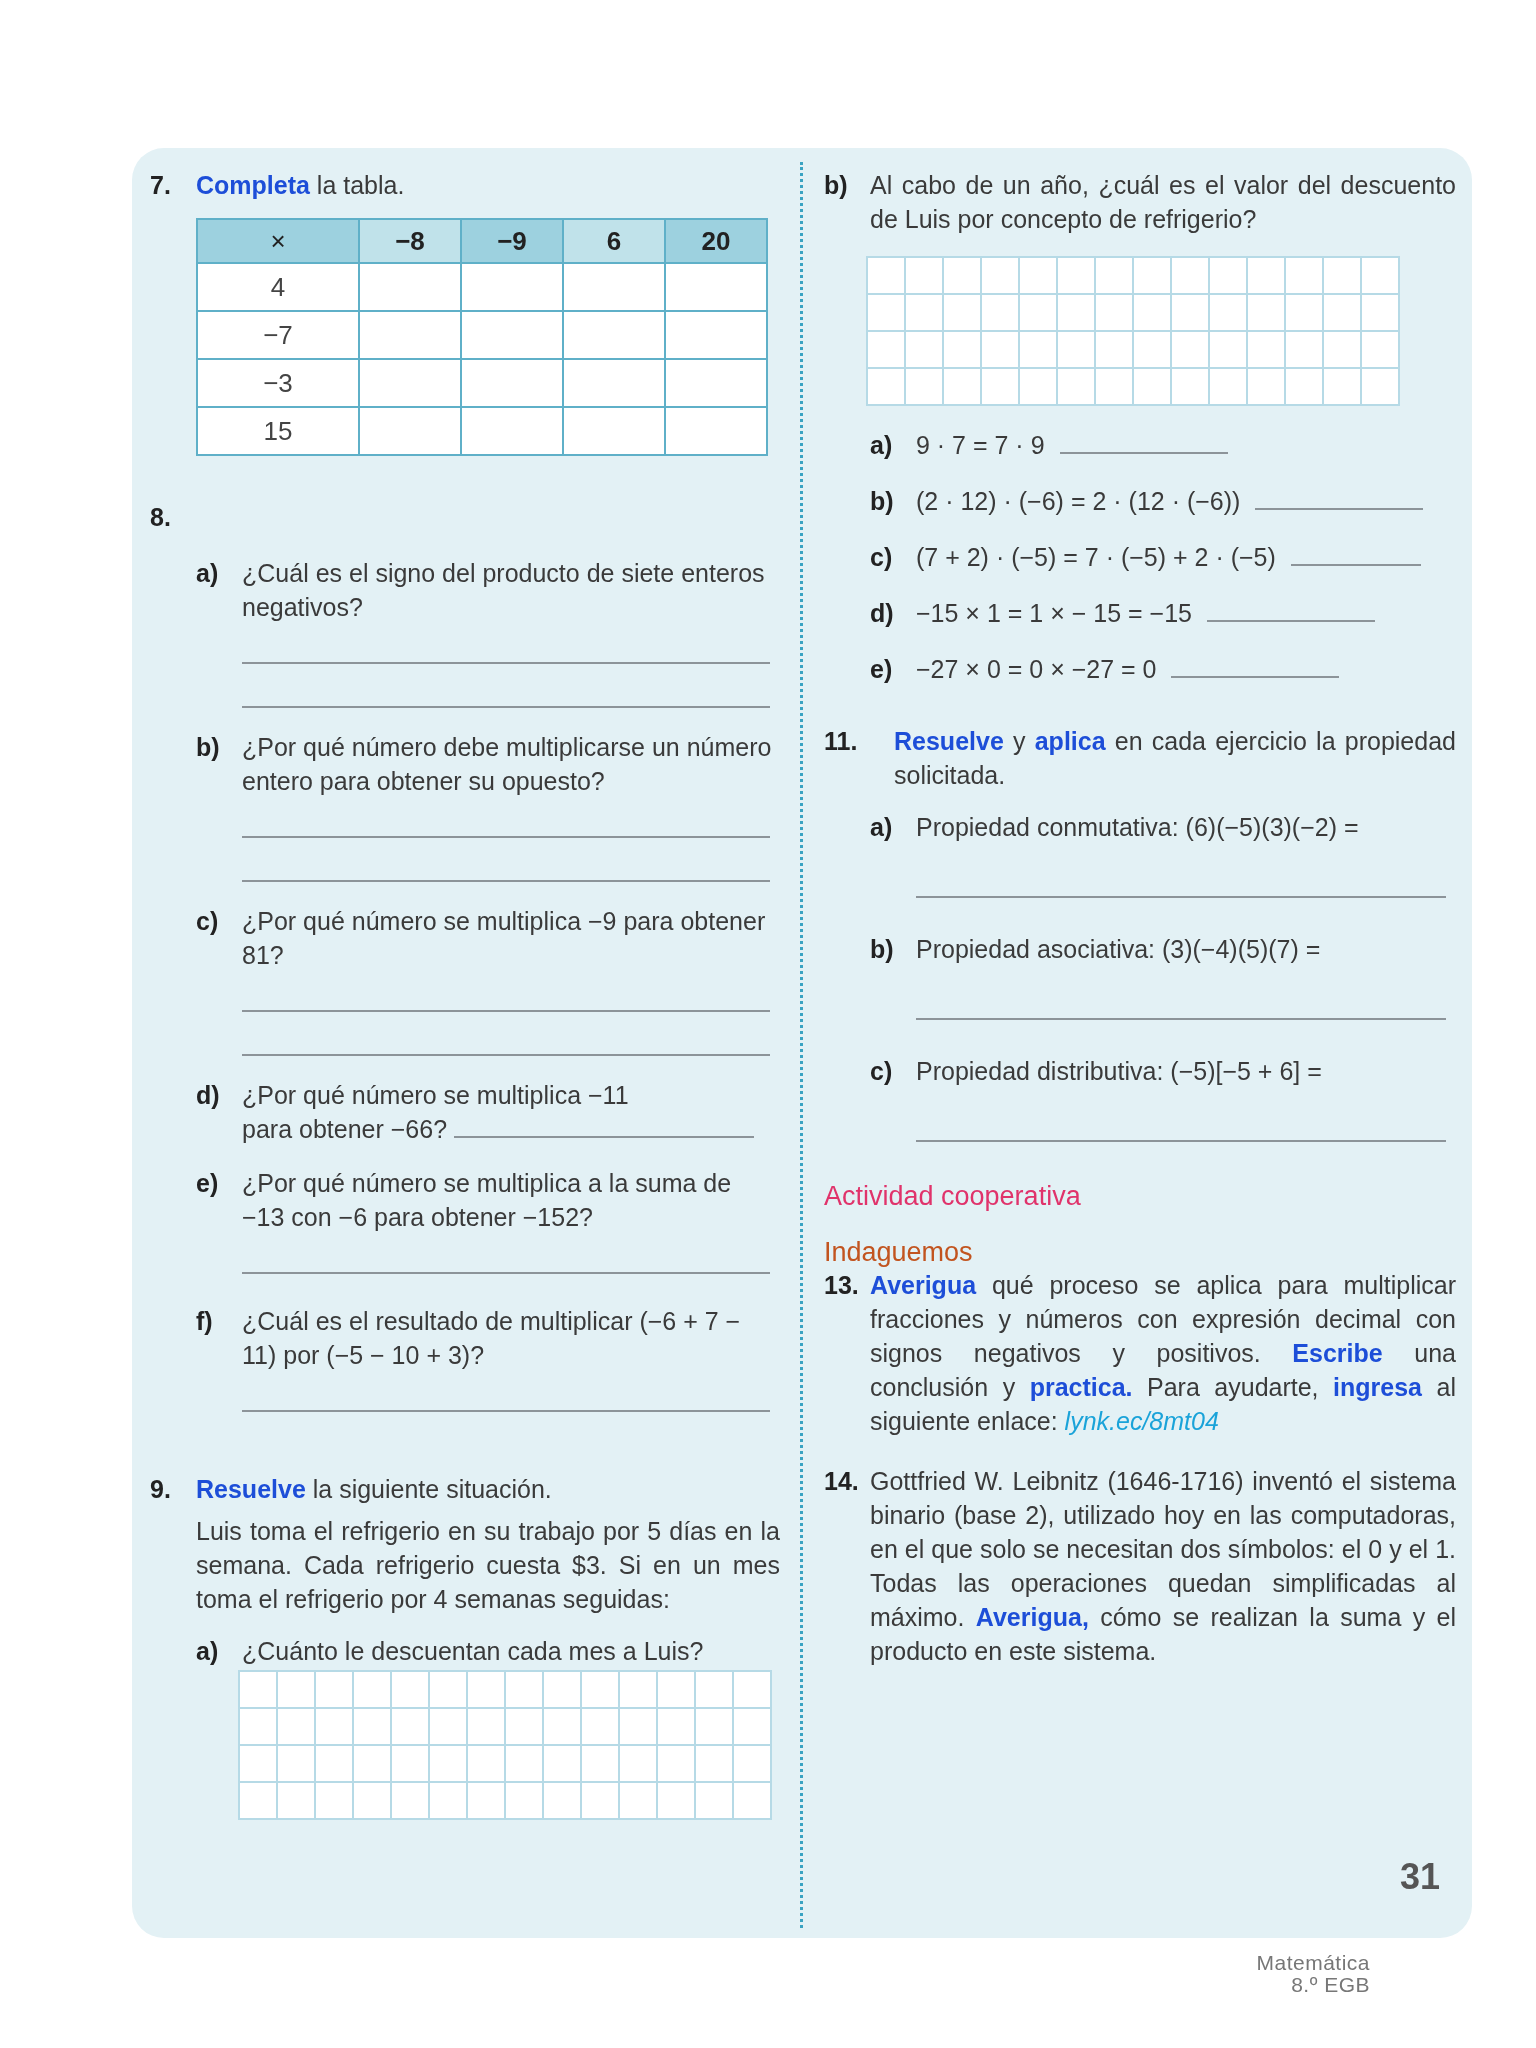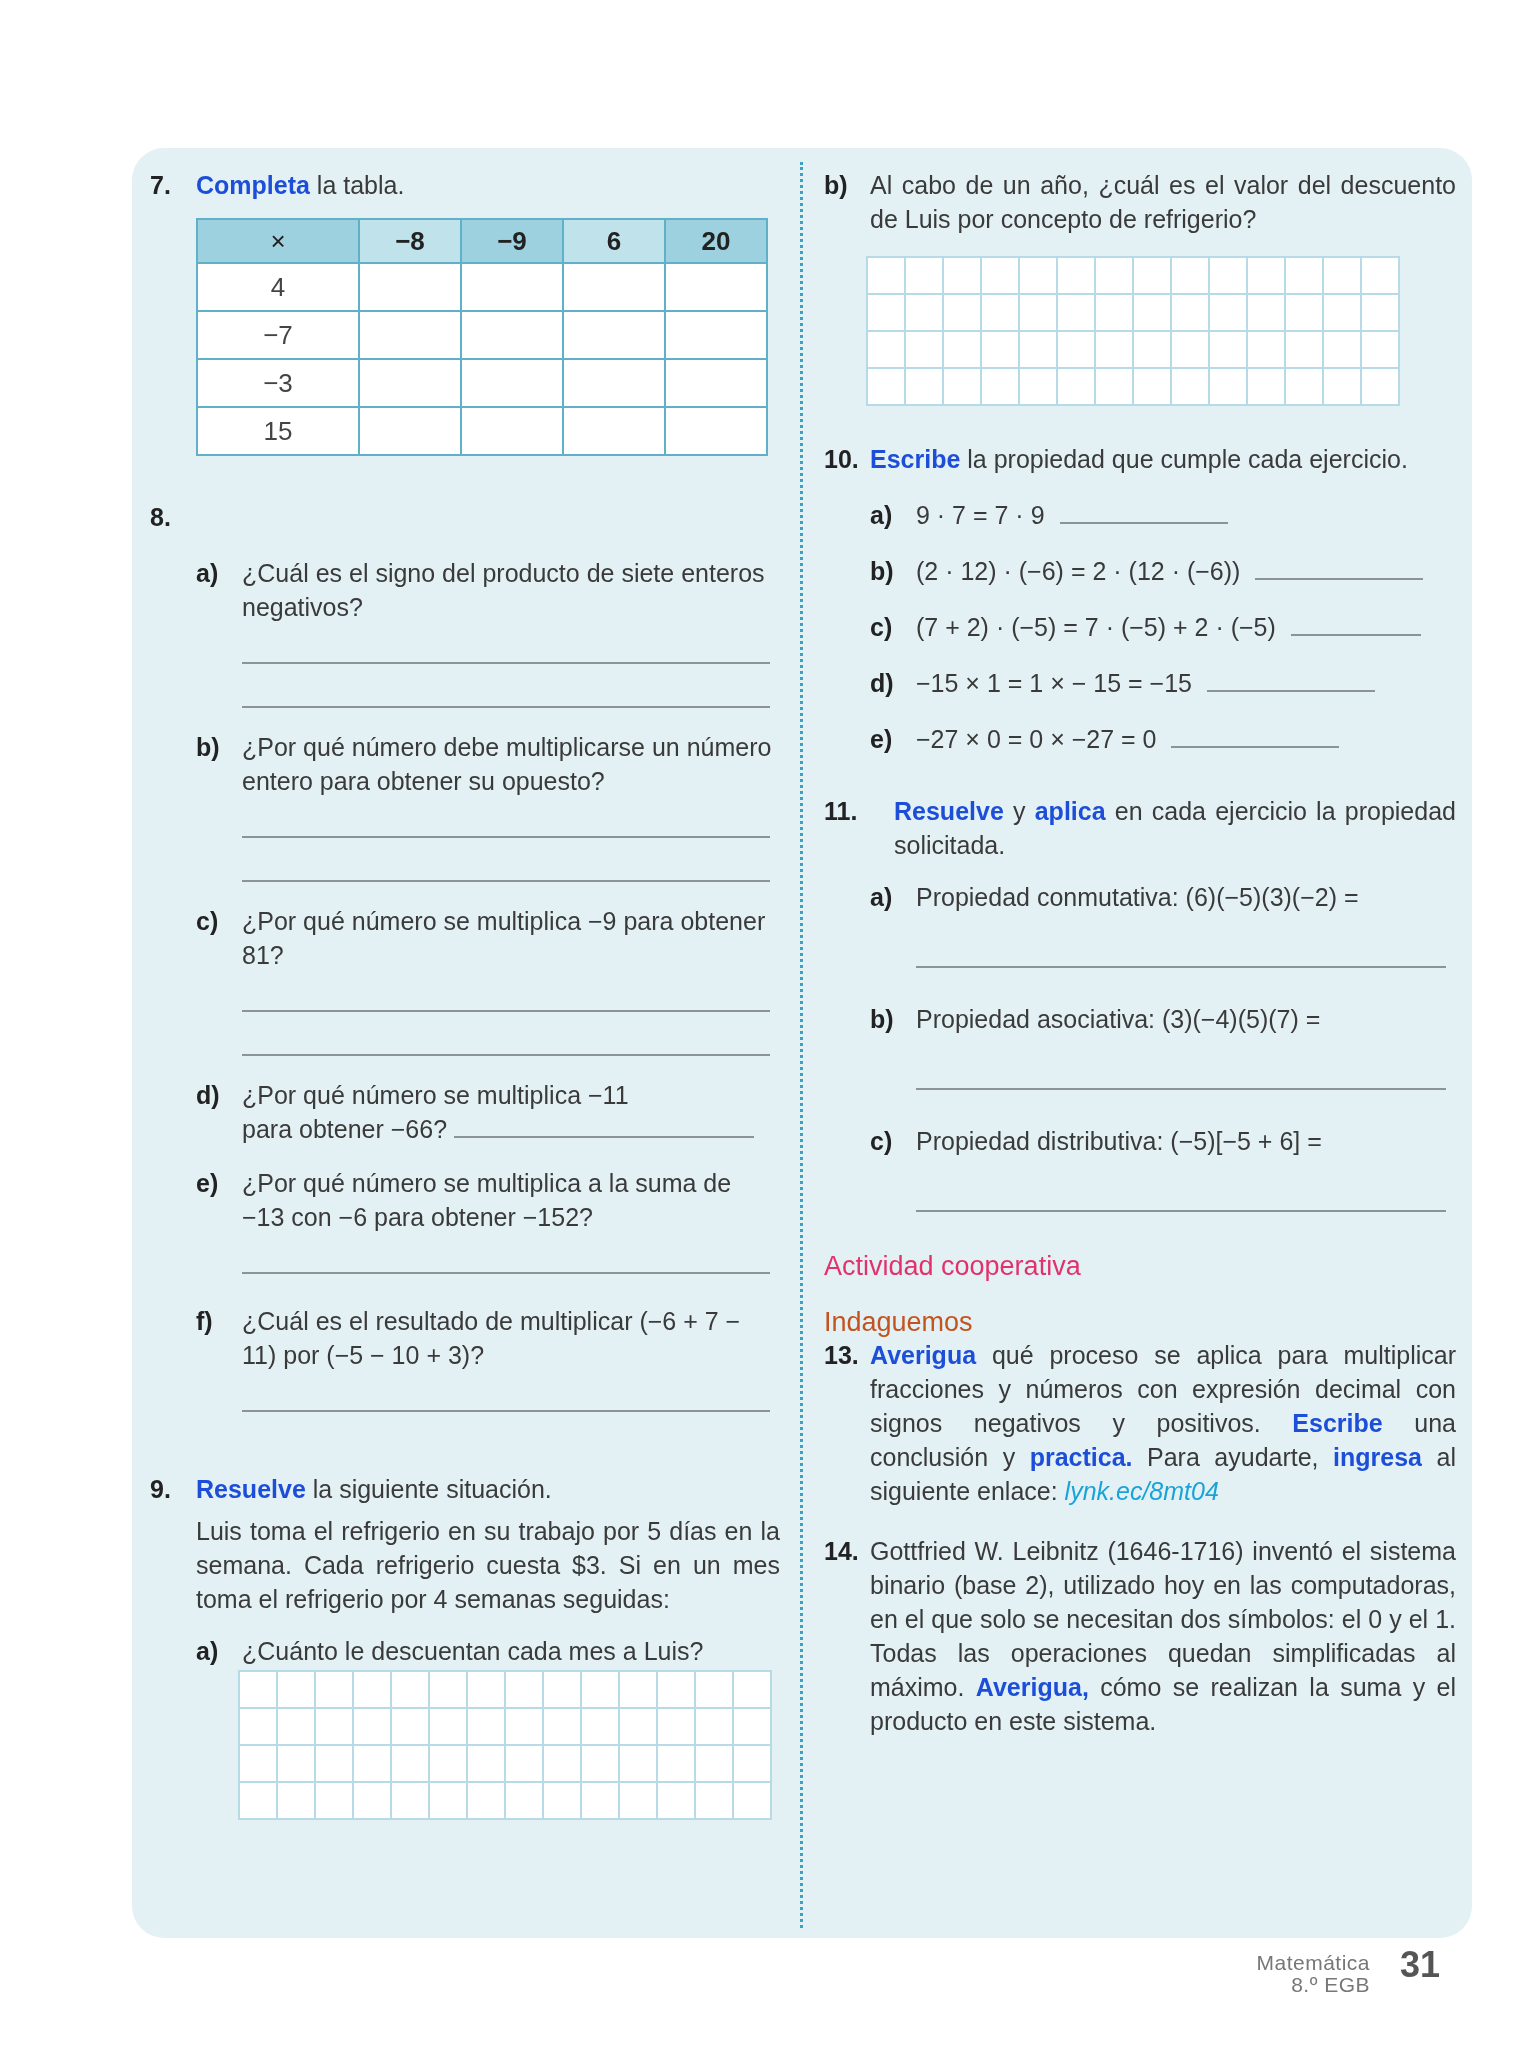--- a/index.html
+++ b/index.html
@@ -54,21 +54,21 @@
     gap: 2px; background-color: #b6dae6; width: max-content;
   }
   .grid .gcell { background: #ffffff; }
 
   .section-title { font-weight: normal; font-size: 27px; line-height: 32px; }
   .coop { color: #e0336b; }
   .indag { color: #c2541f; }
   .link { color: #1aa3d9; font-style: italic; }
 
   .footer-subject { position: absolute; right: 166px; top: 1952px; text-align: right; color: #777; font-size: 21px; line-height: 22px; letter-spacing: 0.5px; }
-  .footer-page { position: absolute; left: 1400px; top: 1944px; font-size: 36px; font-weight: bold; color: #555; }
+  .footer-page { position: absolute; left: 1400px; top: 1856px; font-size: 36px; font-weight: bold; color: #555; }
 </style>
 </head>
 <body>
 
 <div class="panel"></div>
 <div class="divider"></div>
 
 <div class="col col-left">
 
   <div class="ex-head">
@@ -295,26 +295,20 @@
       <div class="gcell"></div>
       <div class="gcell"></div>
       <div class="gcell"></div>
       <div class="gcell"></div>
       <div class="gcell"></div>
       <div class="gcell"></div>
       <div class="gcell"></div>
       <div class="gcell"></div>
     </div>
 
-  <div class="ex-head" style="margin-top:36px;">
-    <span class="ex-num">10.</span>
-    <span>
-      <span class="b">Escribe</span><span> la propiedad que cumple cada ejercicio.</span>
-    </span>
-  </div>
   <div class="sub" style="margin-top:22px;">
     <span class="sub-label">a)</span>
     <span class="sub-text"><span>9 · 7 = 7 · 9</span> <span class="inline-line" style="width:168px; margin-left:8px;"></span></span>
   </div>
   <div class="sub" style="margin-top:22px;">
     <span class="sub-label">b)</span>
     <span class="sub-text"><span>(2 · 12) · (−6) = 2 · (12 · (−6))</span> <span class="inline-line" style="width:168px; margin-left:8px;"></span></span>
   </div>
   <div class="sub" style="margin-top:22px;">
     <span class="sub-label">c)</span>

